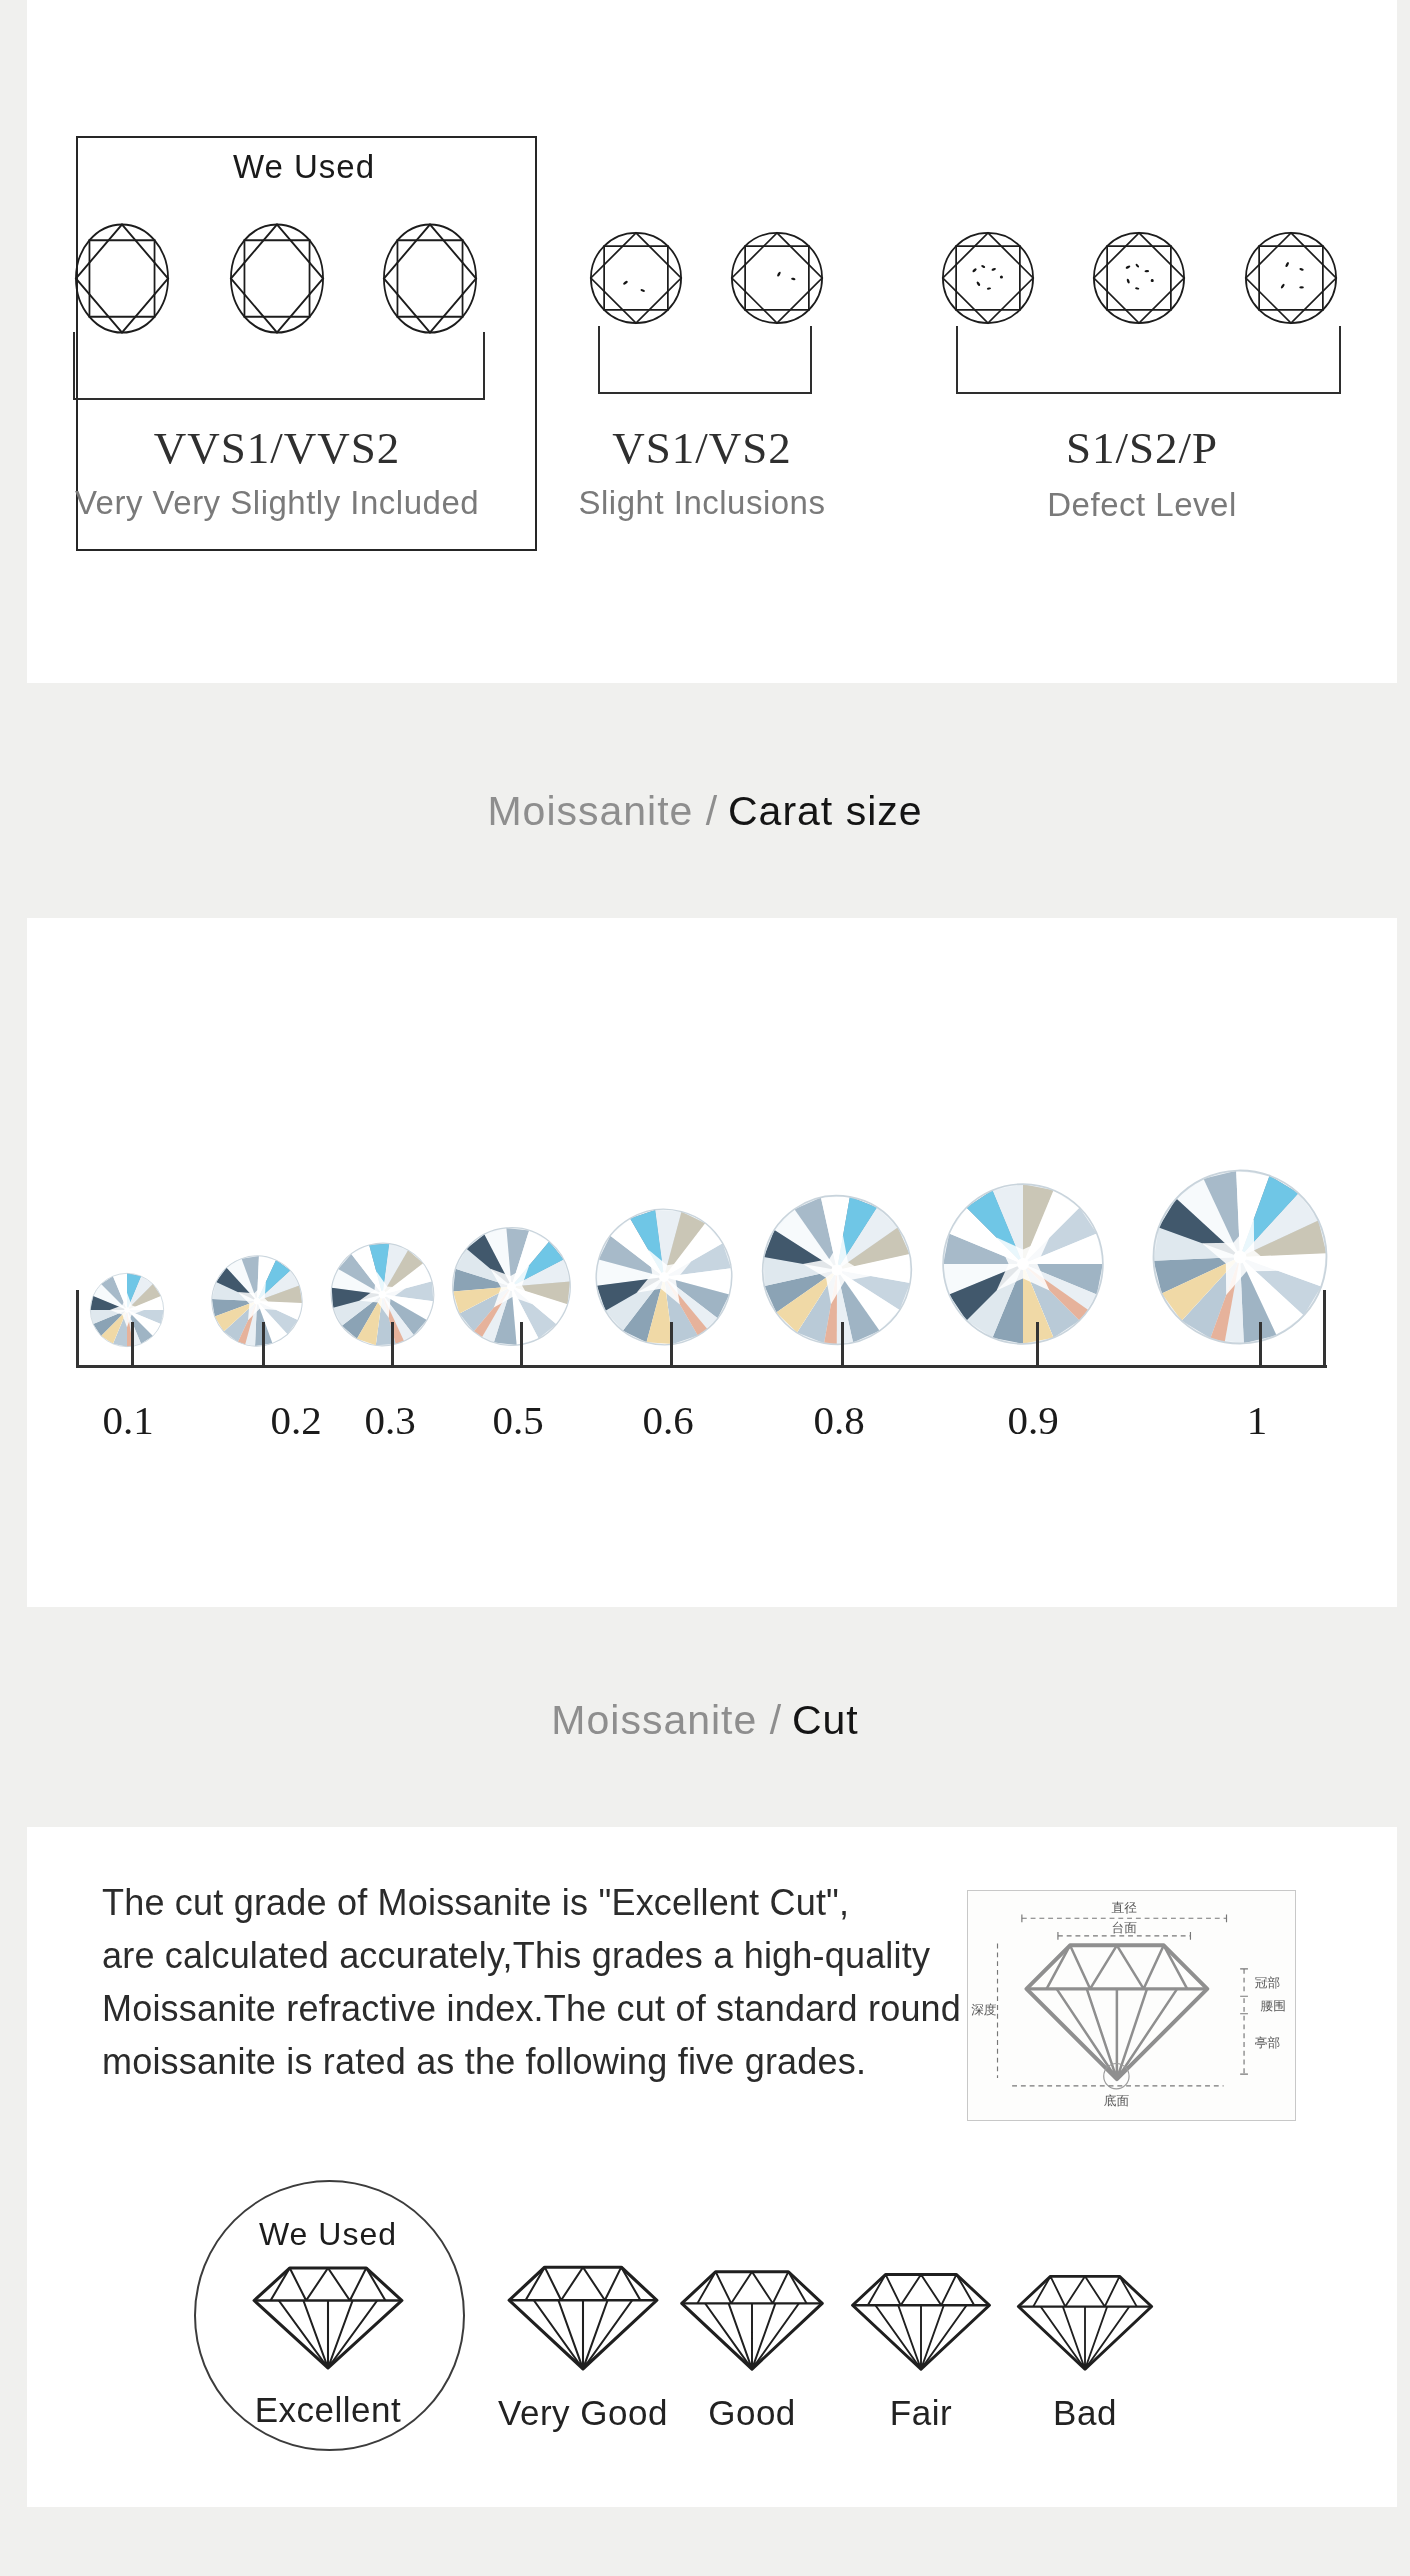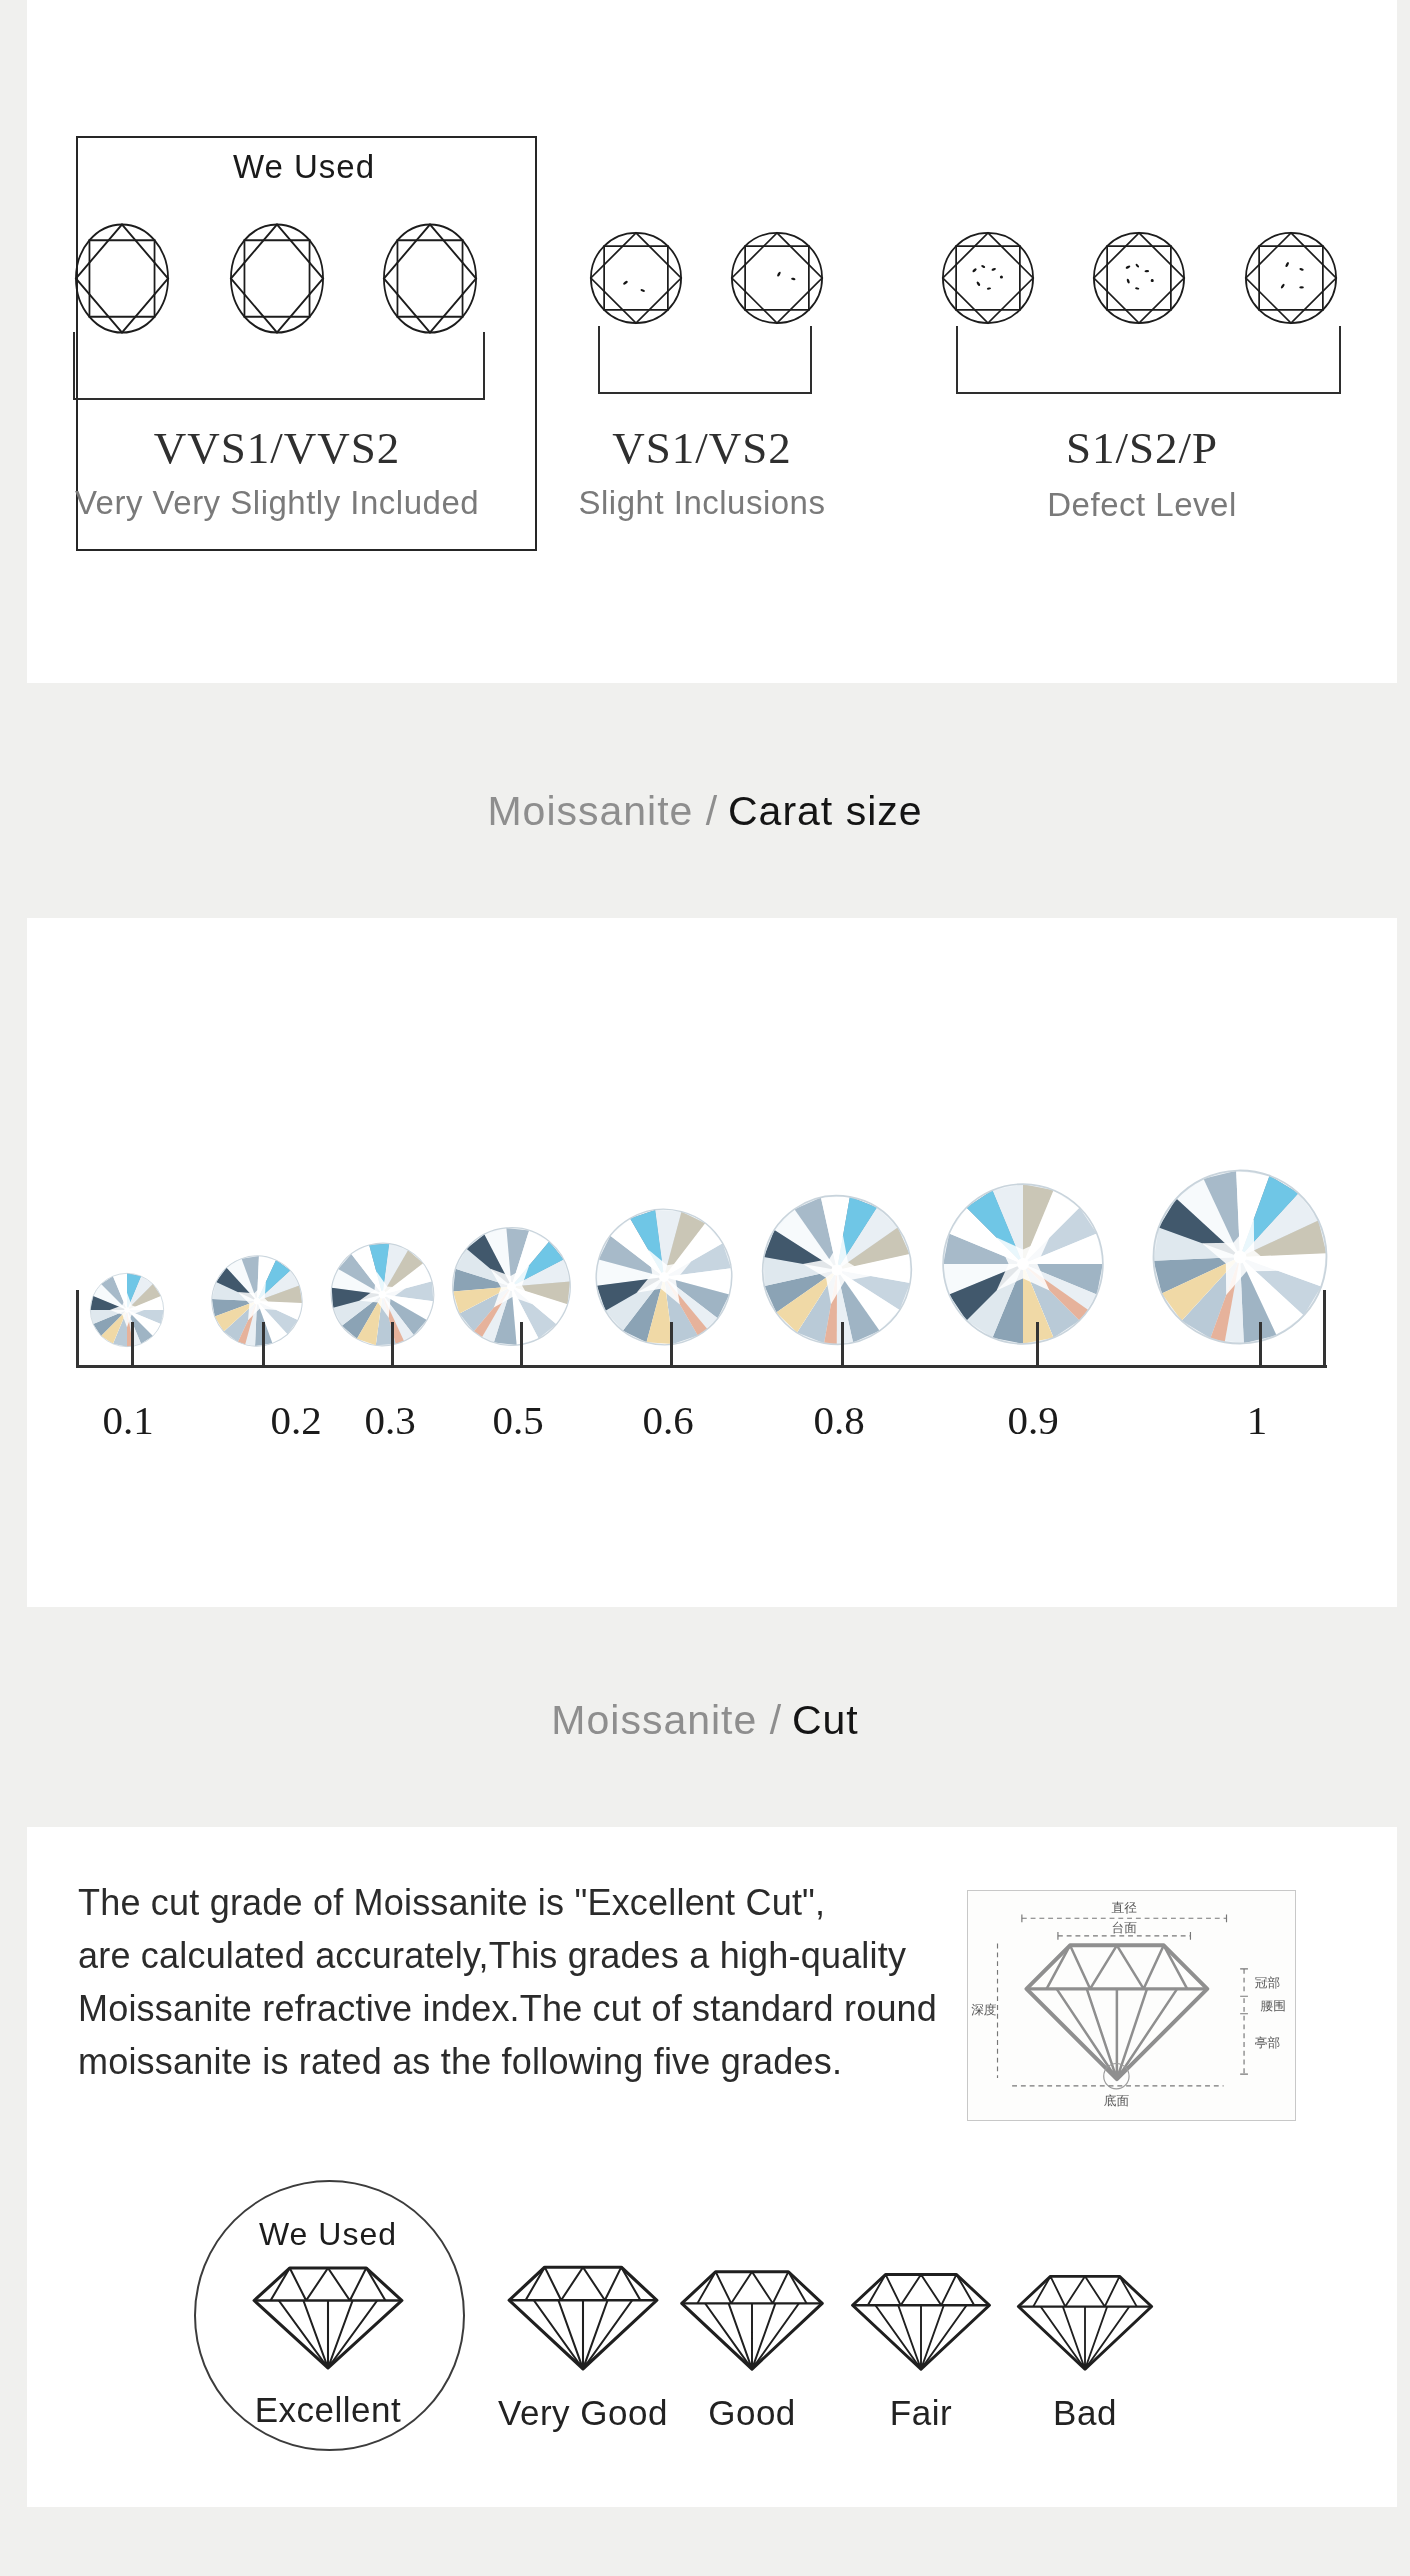--- a/index.html
+++ b/index.html
@@ -42,21 +42,21 @@
   .sparkgem{position:absolute;}
   .ruler-base{position:absolute;left:76px;top:1365px;width:1251px;height:2.9px;background:#333;}
   .ruler-end{position:absolute;top:1290px;width:2.9px;height:77px;background:#333;}
   .ruler-tick{position:absolute;top:1322px;width:2.9px;height:46px;background:#333;}
   .size-num{position:absolute;top:1396px;font-family:"Liberation Serif", serif;
     font-size:41px;color:#1b1b1b;}
 
   
   .cut-paragraph{position:absolute;left:78px;top:1876px;width:859px;
     font-size:36px;font-weight:300;color:#2b2b2b;line-height:53px;letter-spacing:0.2px;}
-  .cut-paragraph div{white-space:nowrap;}
+  .cut-paragraph div{white-space:nowrap;margin-left:24px;}
   .diagram-box{position:absolute;left:967px;top:1890px;width:327px;height:229px;
     border:1px solid #c8c8c8;background:#fdfdfc;}
   .excellent-circle{position:absolute;left:194px;top:2180px;width:267px;height:267px;
     border:2px solid #3c3c3c;border-radius:50%;background:#fff;}
   .badge-label{position:absolute;font-size:32px;font-weight:300;color:#1c1c1c;letter-spacing:1px;}
   .sidegem{position:absolute;color:#1f1f1f;}
   .grade-name{position:absolute;font-size:35px;font-weight:300;color:#222;letter-spacing:0.5px;}
 
   svg{display:block;}
   text{font-family:"Liberation Sans", sans-serif;}

